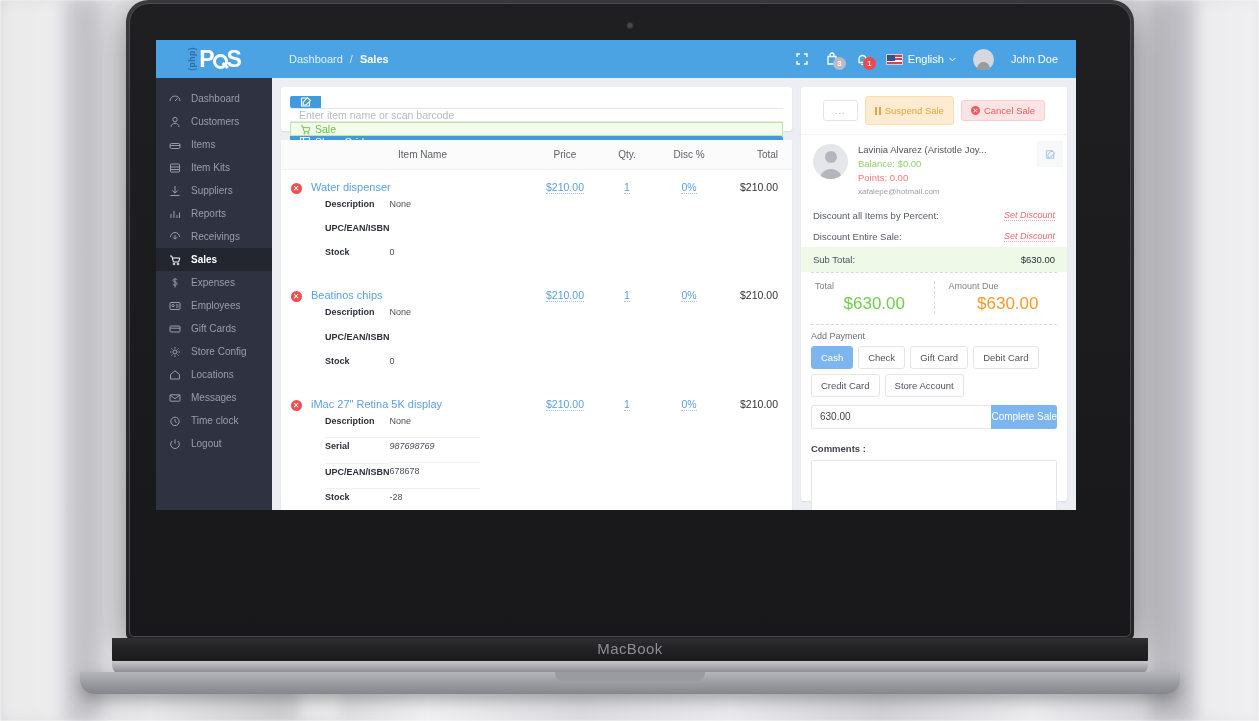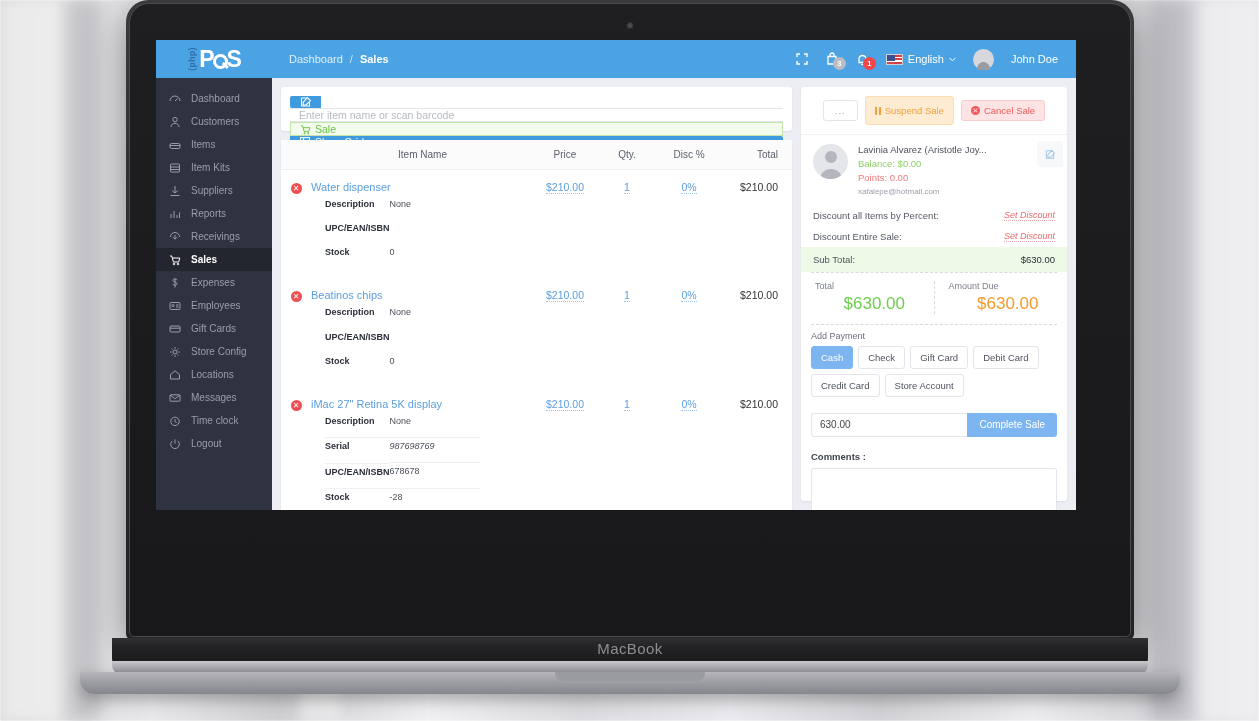--- a/index.html
+++ b/index.html
@@ -289,28 +289,28 @@
   .tot-orange { font-size: 17px; color: #f79a2c; text-align: center; }
 
   .pay-wrap { padding: 6px 10px 10px 10px; }
   .pay-lbl { font-size: 9px; color: #6b707a; margin-bottom: 5px; }
   .pay-btns { display: flex; gap: 5px; flex-wrap: wrap; }
   .pay-btn {
     border: 1px solid #e3e5ea; background: #fff; border-radius: 3px;
     font-size: 9.5px; padding: 5px 9px; color: #4e535d; cursor: pointer; white-space: nowrap;
   }
   .pay-btn.sel { background: #7cb5ef; border-color: #7cb5ef; color: #fff; }
-  .amt-row { display: flex; margin-top: 16px; height: 24px; }
+  .amt-row { display: flex; margin-top: 8px; height: 24px; }
   .amt-input {
     flex: 1; border: 1px solid #e3e5ea; border-right: none; border-radius: 3px 0 0 3px;
     font-size: 10px; padding: 0 8px; color: #444; outline: none; min-width: 0;
     font-family: "Liberation Sans", sans-serif;
   }
   .complete-btn {
-    background: #7cb5ef; color: #fff; font-size: 10px; padding: 0 12px;
+    background: #7cb5ef; color: #fff; font-size: 10px; padding: 0 0;
     display: flex; align-items: center; border-radius: 0 3px 3px 0; cursor: pointer;
   }
 
   .cmt-wrap { padding: 4px 10px 10px 10px; }
   .cmt-lbl { font-size: 9.5px; color: #3f444d; font-weight: bold; margin-bottom: 6px; }
   .cmt-area {
     width: 100%; height: 56px; border: 1px solid #e3e5ea; border-radius: 2px;
     resize: none; outline: none; font-family: "Liberation Sans", sans-serif; font-size: 10px; padding: 5px;
   }
   .cmt-chk { display: flex; align-items: center; gap: 6px; margin-top: 10px; }

